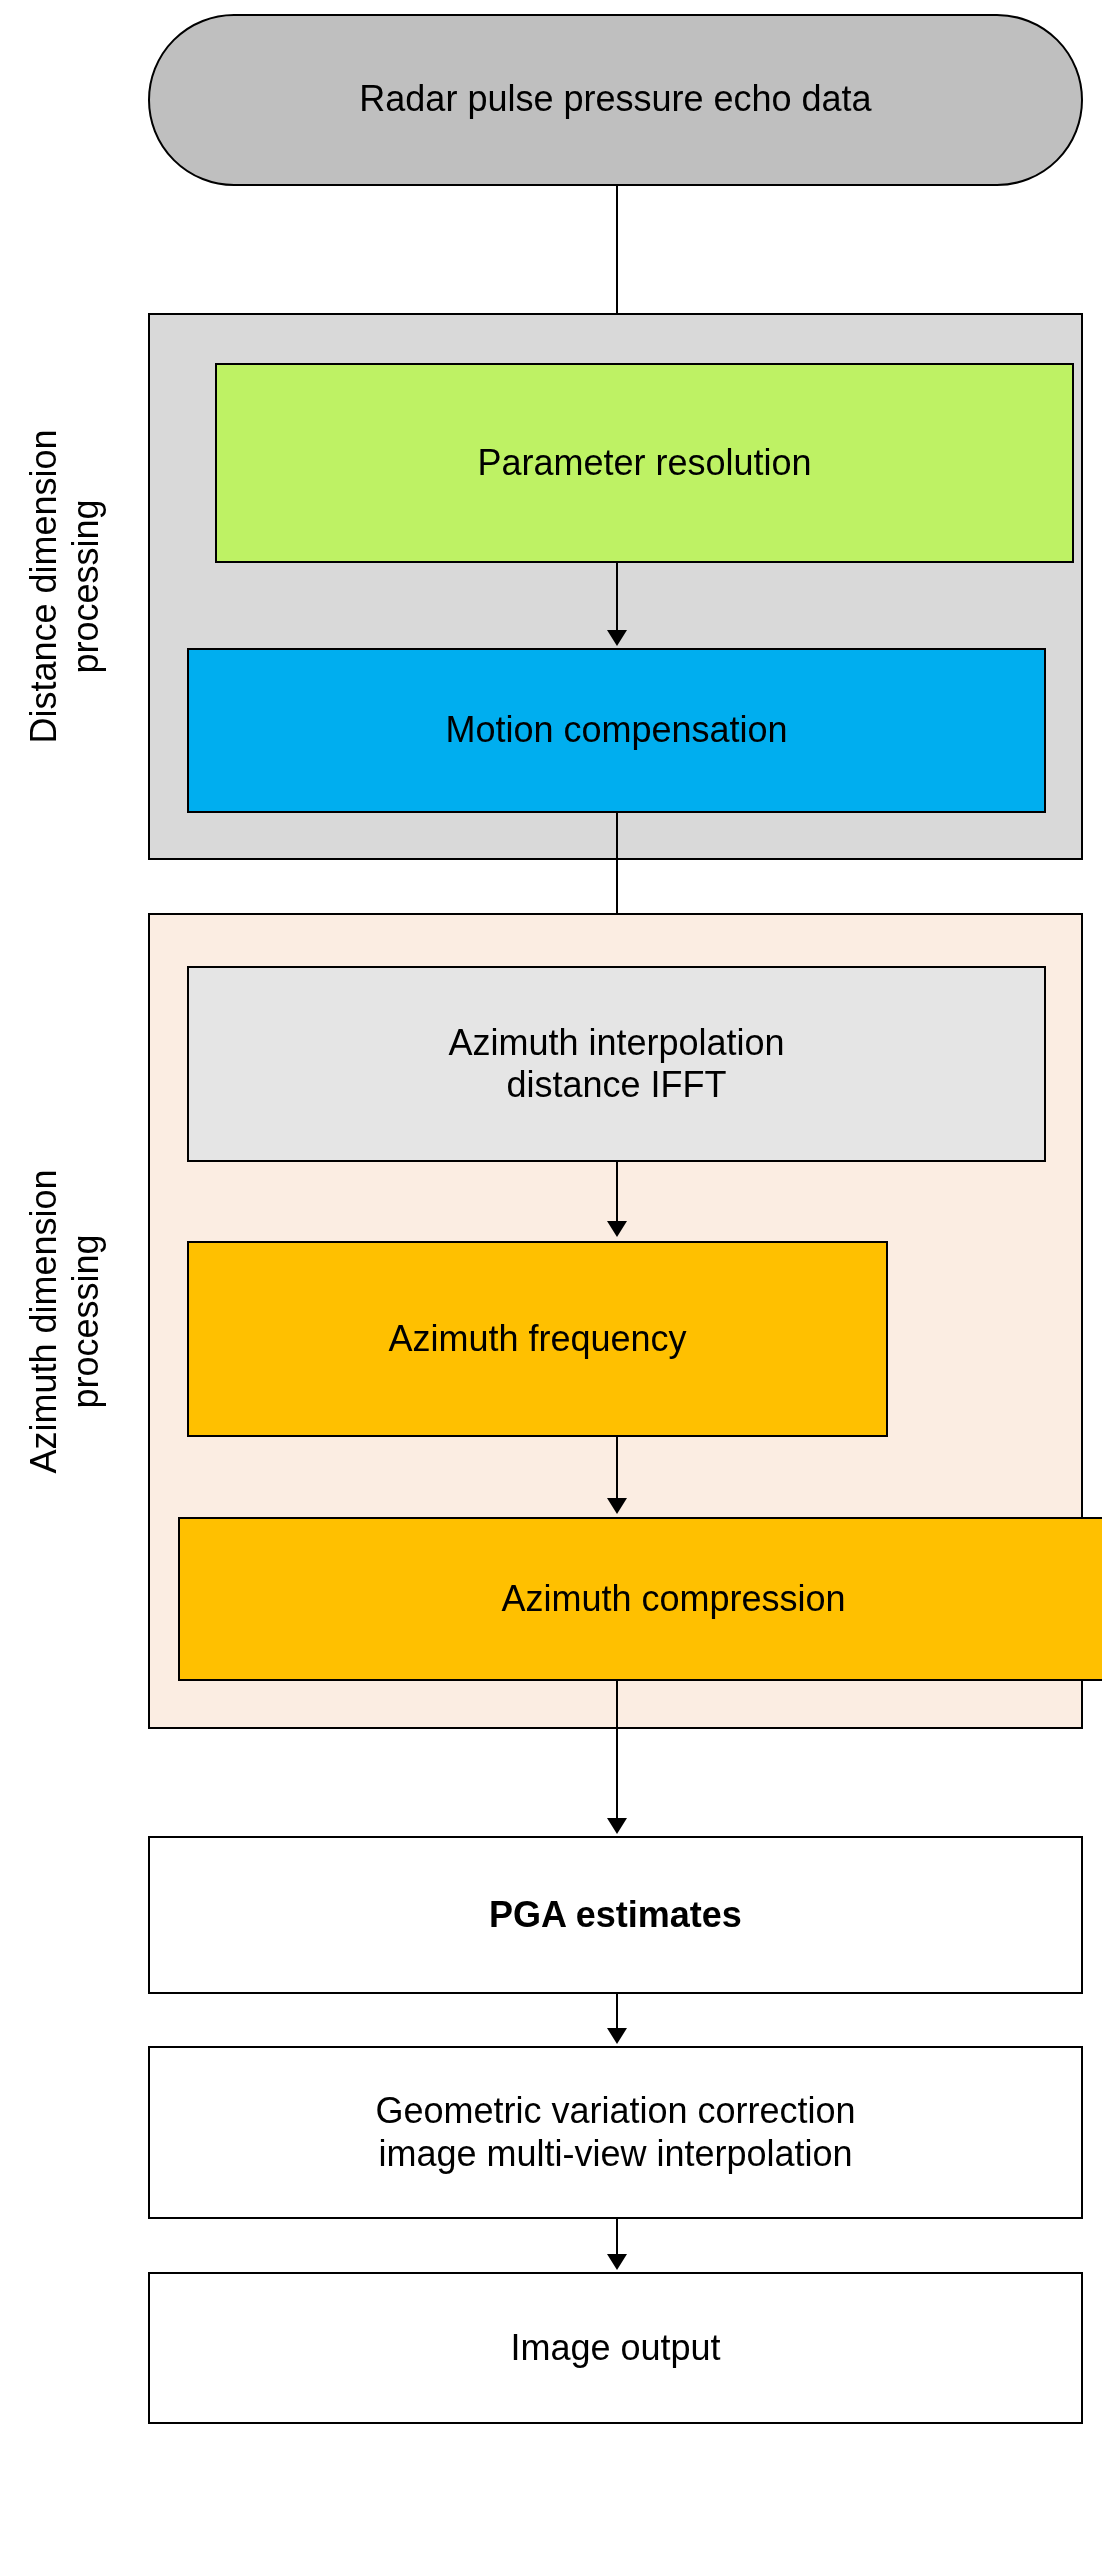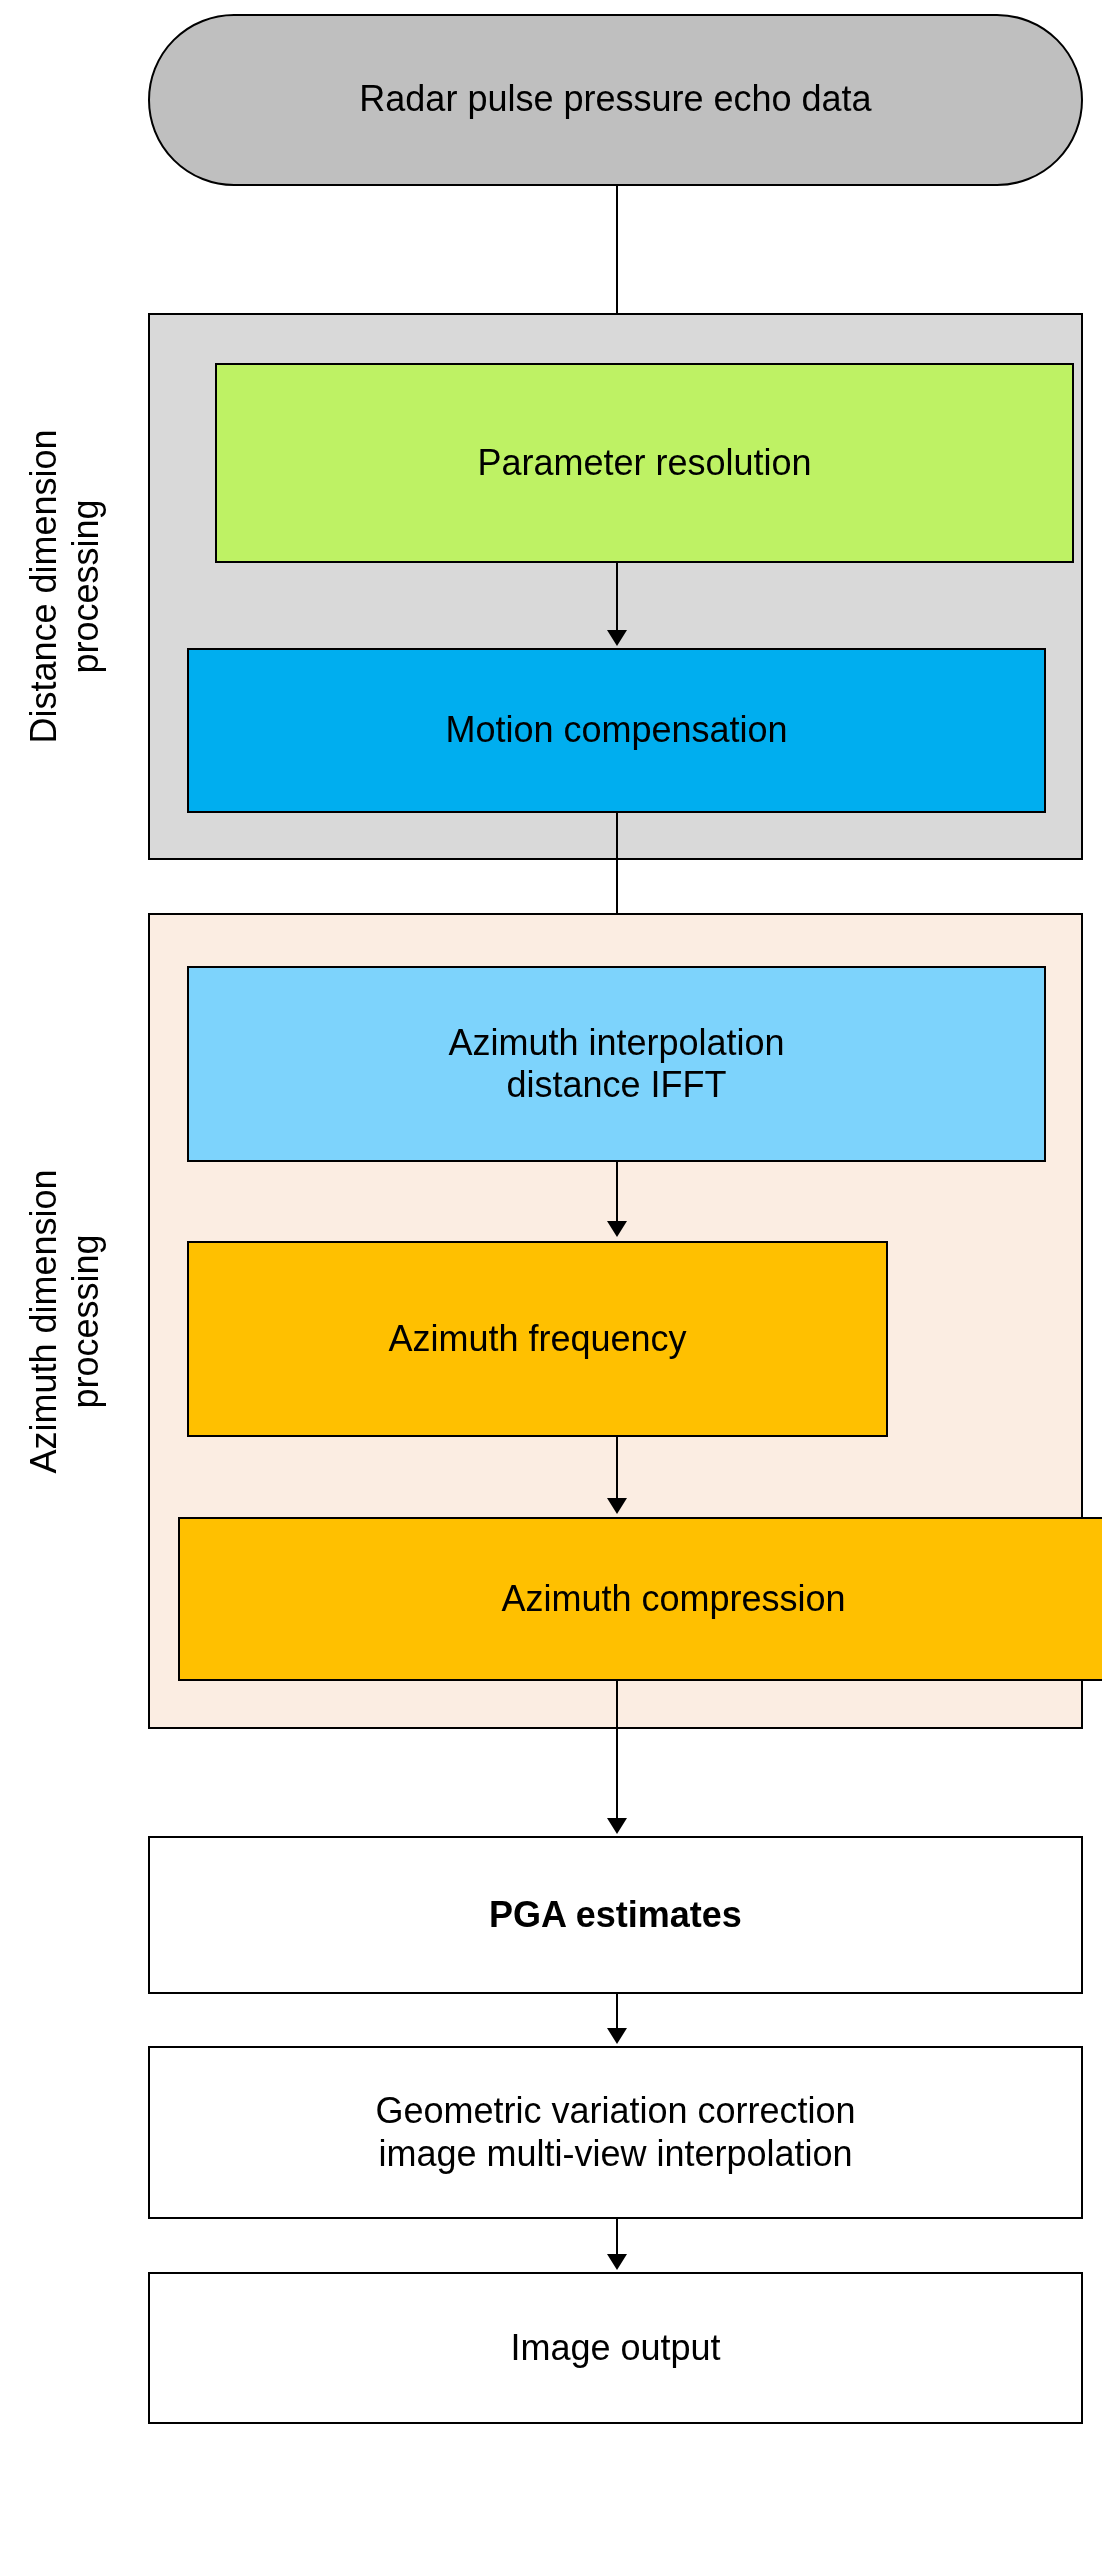--- a/index.html
+++ b/index.html
@@ -125,21 +125,21 @@
 
   <div class="group" style="left:148px; top:913px; width:935px; height:816px; background:#FBEDE2;"></div>
 
   <div class="side-label" style="left:-202px; top:1263px; width:532px; height:117px;">
     <span class="stack">
       <span>Azimuth dimension</span><br>
       <span>processing</span>
     </span>
   </div>
 
-  <div class="node" style="left:187px; top:966px; width:859px; height:196px; background:#7dd3fc;">
+  <div class="node" style="left:187px; top:966px; width:859px; height:196px; background:#e5e5e5;">
     <span class="node-label">
       <span>Azimuth interpolation</span><br>
       <span>distance IFFT</span>
     </span>
   </div>
 
   <div class="conn" style="left:616px; top:1162px; height:63px;"></div>
   <div class="arrowhead" style="left:607px; top:1221px;"></div>
 
   <div class="node" style="left:187px; top:1241px; width:701px; height:196px; background:#FFC000;align-items:center;">

